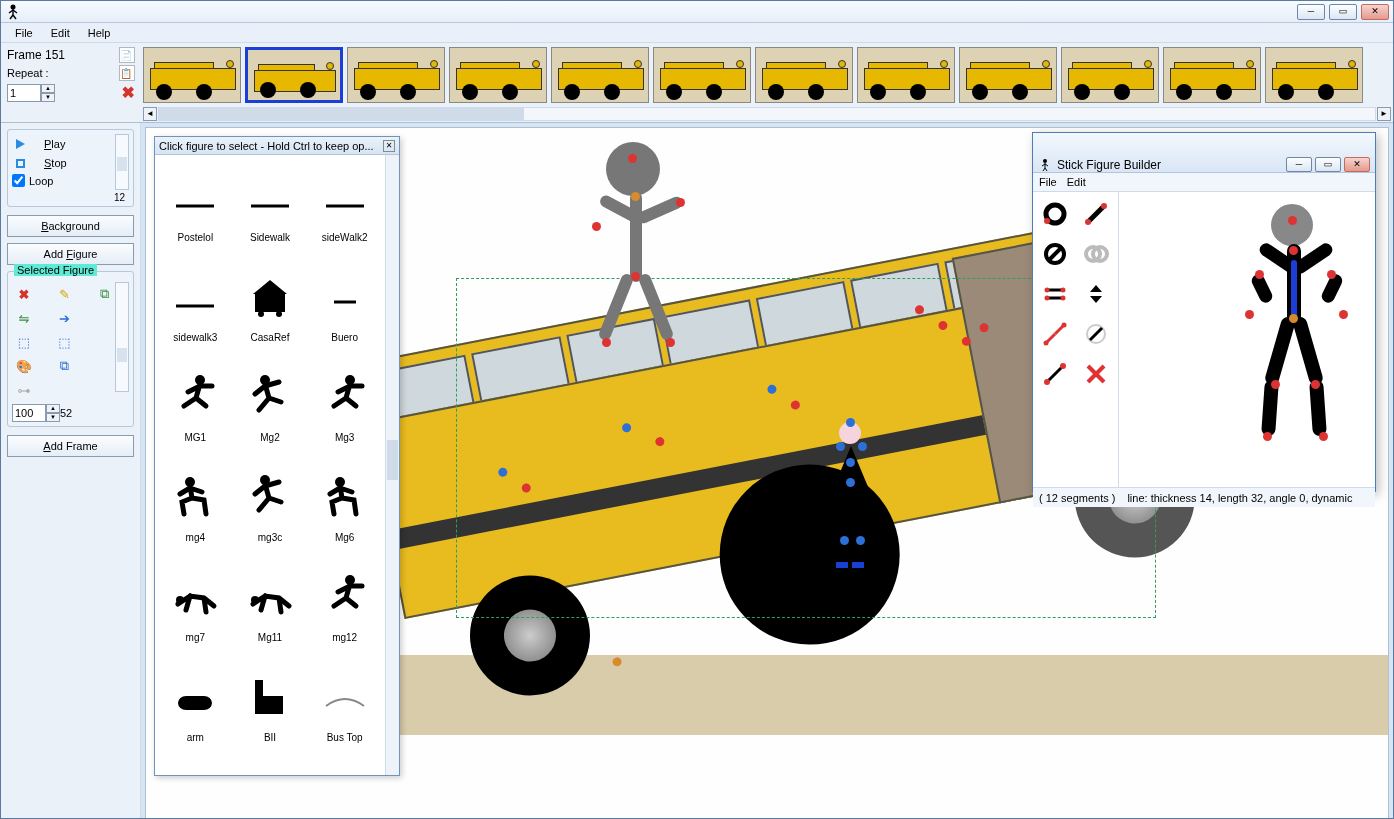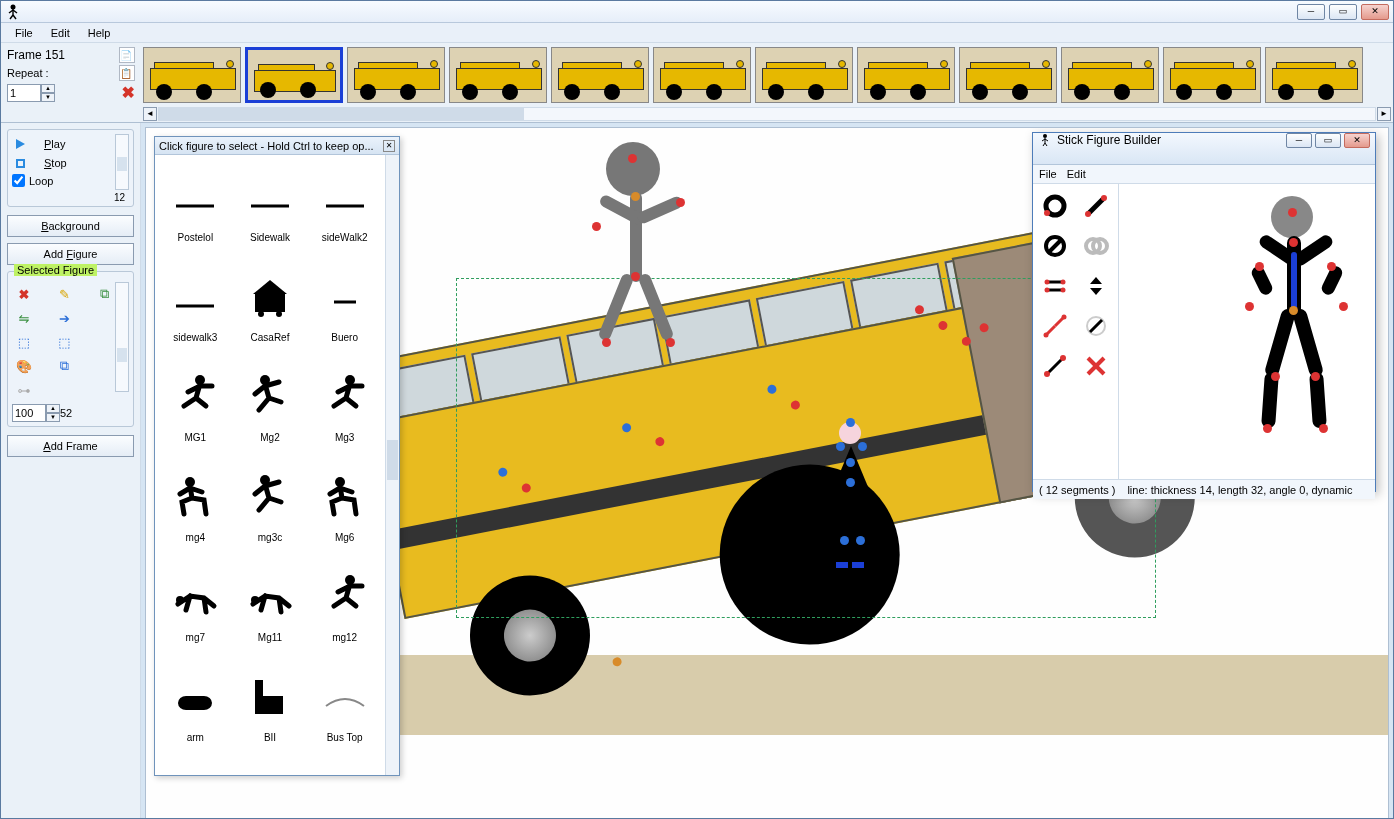--- a/index.html
+++ b/index.html
@@ -43,21 +43,21 @@
 .hsb .arrow { width:14px; height:14px; border:1px solid #8a9bb0; background:#eef3f9; text-align:center; font-size:8px; line-height:12px; cursor:pointer;}
 .hsb .track { flex:1; height:14px; border:1px solid #cfdbe8; margin:0 1px; position:relative; background:#f3f7fc;}
 .hsb .thumb { position:absolute; left:0; width:30%; top:0; bottom:0; background:#cfdbe8;}
 
 
 .work { display:flex; height:717px;}
 
 
 .left-panel { width:140px; padding:6px; background:#eaf1f8; border-right:1px solid #cfdbe8;}
 .grpbox { border:1px solid #b9c8d8; border-radius:3px; padding:6px 4px 4px 4px; margin-bottom:8px; background:#edf3fa; position:relative;}
-.grpbox legend, .grpbox .legend { position:absolute; top:-8px; left:6px; background:#bef264; padding:0 3px; font-size:11px;}
+.grpbox legend, .grpbox .legend { position:absolute; top:-8px; left:6px; background:#5eead4; padding:0 3px; font-size:11px;}
 .play-row { display:flex; align-items:center; gap:16px; margin-bottom:3px;}
 .icon-btn-sm { width:16px; height:16px; display:inline-flex; align-items:center; justify-content:center;}
 .play-tri { width:0;height:0;border-left:9px solid #2a8be0;border-top:5px solid transparent;border-bottom:5px solid transparent;}
 .stop-sq { width:9px;height:9px;border:2px solid #2a8be0;}
 .loop-row { display:flex; align-items:center; gap:4px;}
 .vtrack { width:14px; height:56px; border:1px solid #b9c8d8; background:#f6f9fd; position:absolute; right:4px; top:4px;}
 .vtrack .vthumb { position:absolute; left:1px; right:1px; top:40%; height:14px; background:#d6e2ee;}
 .vtrack .cap { position:absolute; bottom:-14px; left:-2px; font-size:10px;}
 
 .btn { display:block; width:100%; height:22px; border:1px solid #8a9bb0; background:linear-gradient(#fbfdff,#e5edf6); margin-bottom:6px; cursor:pointer; text-align:center; line-height:20px;}
@@ -114,21 +114,21 @@
 .girl { position:absolute; left:680px; top:290px; width:50px; height:150px;}
 .girl .face {width:22px;height:22px;background:#f6d4dd;border-radius:50%;position:absolute;left:13px;top:4px;}
 .girl .dress {position:absolute;top:28px;left:0;width:0;height:0;border-left:25px solid transparent;border-right:25px solid transparent;border-bottom:60px solid #000;}
 .girl .leg {position:absolute;width:6px;height:40px;background:#000;top:84px;}
 .girl .leg.l{left:14px;} .girl .leg.r{left:28px;}
 .girl .shoe{position:absolute;width:12px;height:6px;background:#1b3fd6;bottom:0;}
 .girl .shoe.l{left:10px;} .girl .shoe.r{left:26px;}
 
 
 .builder { position:absolute; right:12px; top:4px; width:344px; height:360px; border:1px solid #4d7cb9; background:#fff; box-shadow:3px 3px 10px rgba(0,0,0,.25);}
-.builder .b-title { height:32px; background:linear-gradient(#f3f8fe,#d9e6f5); display:flex; align-items:flex-start; padding:0 5px; border-bottom:1px solid #b2c5da;}
+.builder .b-title { height:40px; background:linear-gradient(#f3f8fe,#d9e6f5); display:flex; align-items:flex-end; padding:0 5px; border-bottom:1px solid #b2c5da;}
 .builder .b-title .t-icon{width:14px;height:14px;margin-right:5px;}
 .builder .b-title .t-text{font-size:12px;}
 .builder .b-wc { margin-left:auto; display:flex; gap:3px;}
 .builder .b-wc .win-btn{width:26px;height:15px;}
 .builder .b-menu { height:19px; display:flex; align-items:center; padding:0 6px; gap:10px; border-bottom:1px solid #cfdbe8; background:#f1f6fc;}
 .builder .b-menu span{cursor:pointer;}
 .builder-body { display:flex; height:calc(100% - 24px - 19px - 20px);}
 .tool-col { width:86px; border-right:1px solid #cfdbe8; padding:4px; display:grid; grid-template-columns:1fr 1fr; grid-auto-rows:36px; gap:4px;}
 .tool-col .tool { border:0; display:flex; align-items:center; justify-content:center; cursor:pointer;}
 .preview { flex:1; position:relative; background:#fff;}

